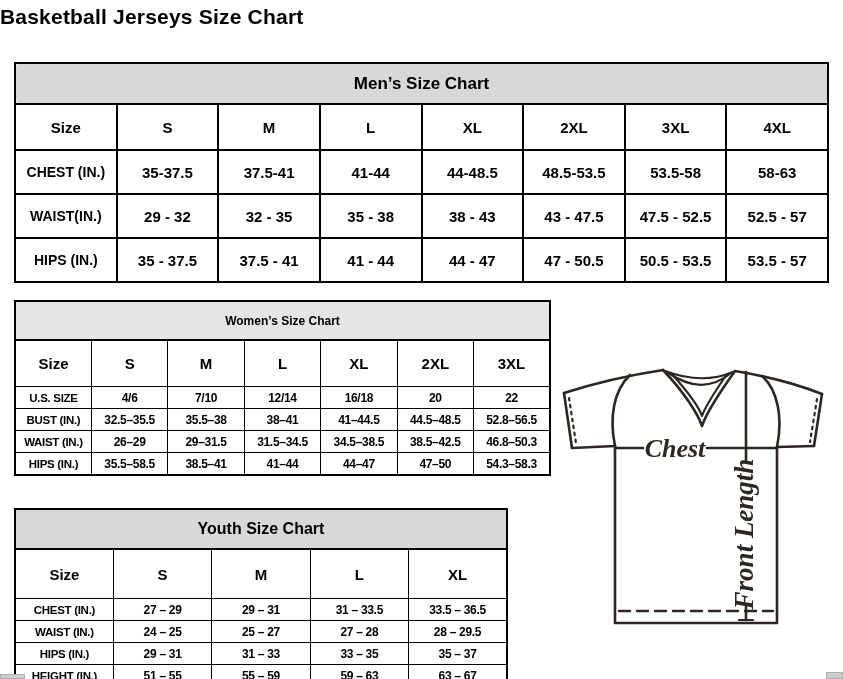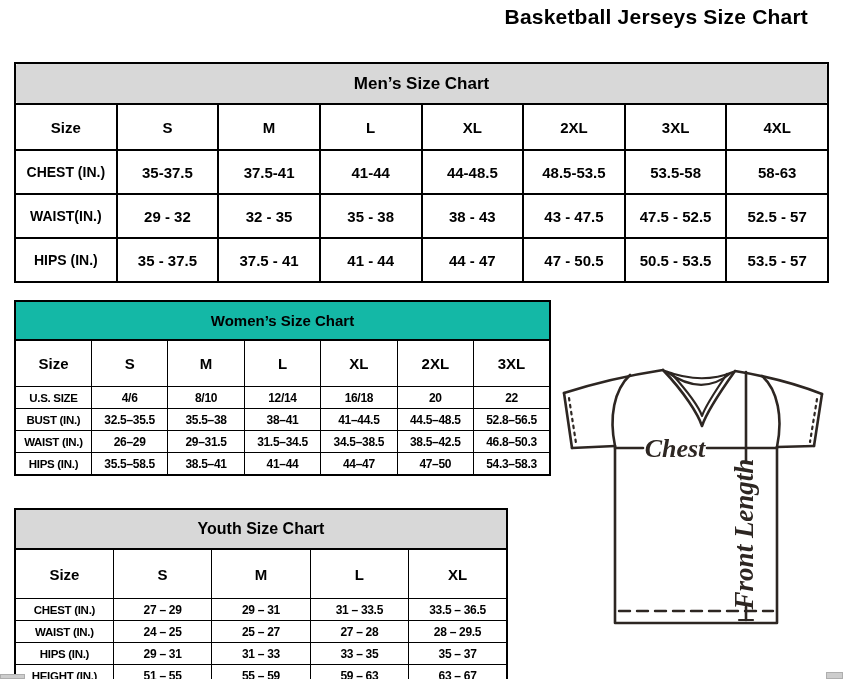--- a/index.html
+++ b/index.html
@@ -1,34 +1,34 @@
 <!DOCTYPE html>
 <html><head>
 <meta charset="utf-8">
 <style>
   html,body{margin:0;padding:0;background:#fff;}
   #screen{position:relative;width:843px;height:679px;background:#ffffff;overflow:hidden;
           font-family:"Liberation Sans",sans-serif;color:#000;}
-  .page-title{position:absolute;left:0;top:5px;width:808px;text-align:right;
+  .page-title{position:absolute;left:0;top:5px;width:808px;text-align:left;
               font-size:21px;font-weight:bold;letter-spacing:0.2px;}
   table.tbl{position:absolute;border-collapse:collapse;table-layout:fixed;background:#fff;}
   table.tbl th,table.tbl td{border:1px solid #000;text-align:center;vertical-align:middle;
               font-weight:bold;padding:0;overflow:hidden;white-space:nowrap;}
   
   #mens{left:14px;top:62px;width:815px;}
   #mens th,#mens td{border:2px solid #000;}
   #mens .chart-title{height:39px;background:#d8d8d8;font-size:17px;border-radius:6px;}
   #mens .col-row th{height:44px;font-size:15px;}
   #mens tbody td{height:42px;font-size:15px;}
   #mens .row-label{font-size:14px;}
   #mens .first-col{width:118px;}
   
   #womens{left:14px;top:300px;width:537px;}
   #womens th,#womens td{border:1px solid #000;}
-  #womens .chart-title{height:37px;background:#14b8a6;font-size:15px;border:2px solid #000;}
+  #womens .chart-title{height:37px;background:#e5e5e5;font-size:12px;border:2px solid #000;}
   #womens .col-row th{height:45px;font-size:15px;}
   #womens tbody td{height:21px;font-size:12px;letter-spacing:-0.3px;text-align:center;}
   #womens .row-label{font-size:11.5px;letter-spacing:-0.3px;}
   #womens .first-col{width:78px;}
   #womens{border:2px solid #000;}
   
   #youth{left:14px;top:492px;width:494px;border:2px solid #000;margin-top:16px;}
   #youth th,#youth td{border:1px solid #000;}
   #youth .chart-title{height:38px;background:#d8d8d8;font-size:16px;border:2px solid #000;}
   #youth .col-row th{height:48px;font-size:15px;}
@@ -114,21 +114,21 @@
           <th>L</th>
           <th>XL</th>
           <th>2XL</th>
           <th>3XL</th>
         </tr>
     </thead>
     <tbody class="body-rows">
         <tr>
           <td class="row-label first-col">U.S. SIZE</td>
           <td>4/6</td>
-          <td>8/10</td>
+          <td>7/10</td>
           <td>12/14</td>
           <td>16/18</td>
           <td>20</td>
           <td>22</td>
         </tr>
         <tr>
           <td class="row-label first-col">BUST (IN.)</td>
           <td>32.5–35.5</td>
           <td>35.5–38</td>
           <td>38–41</td>

